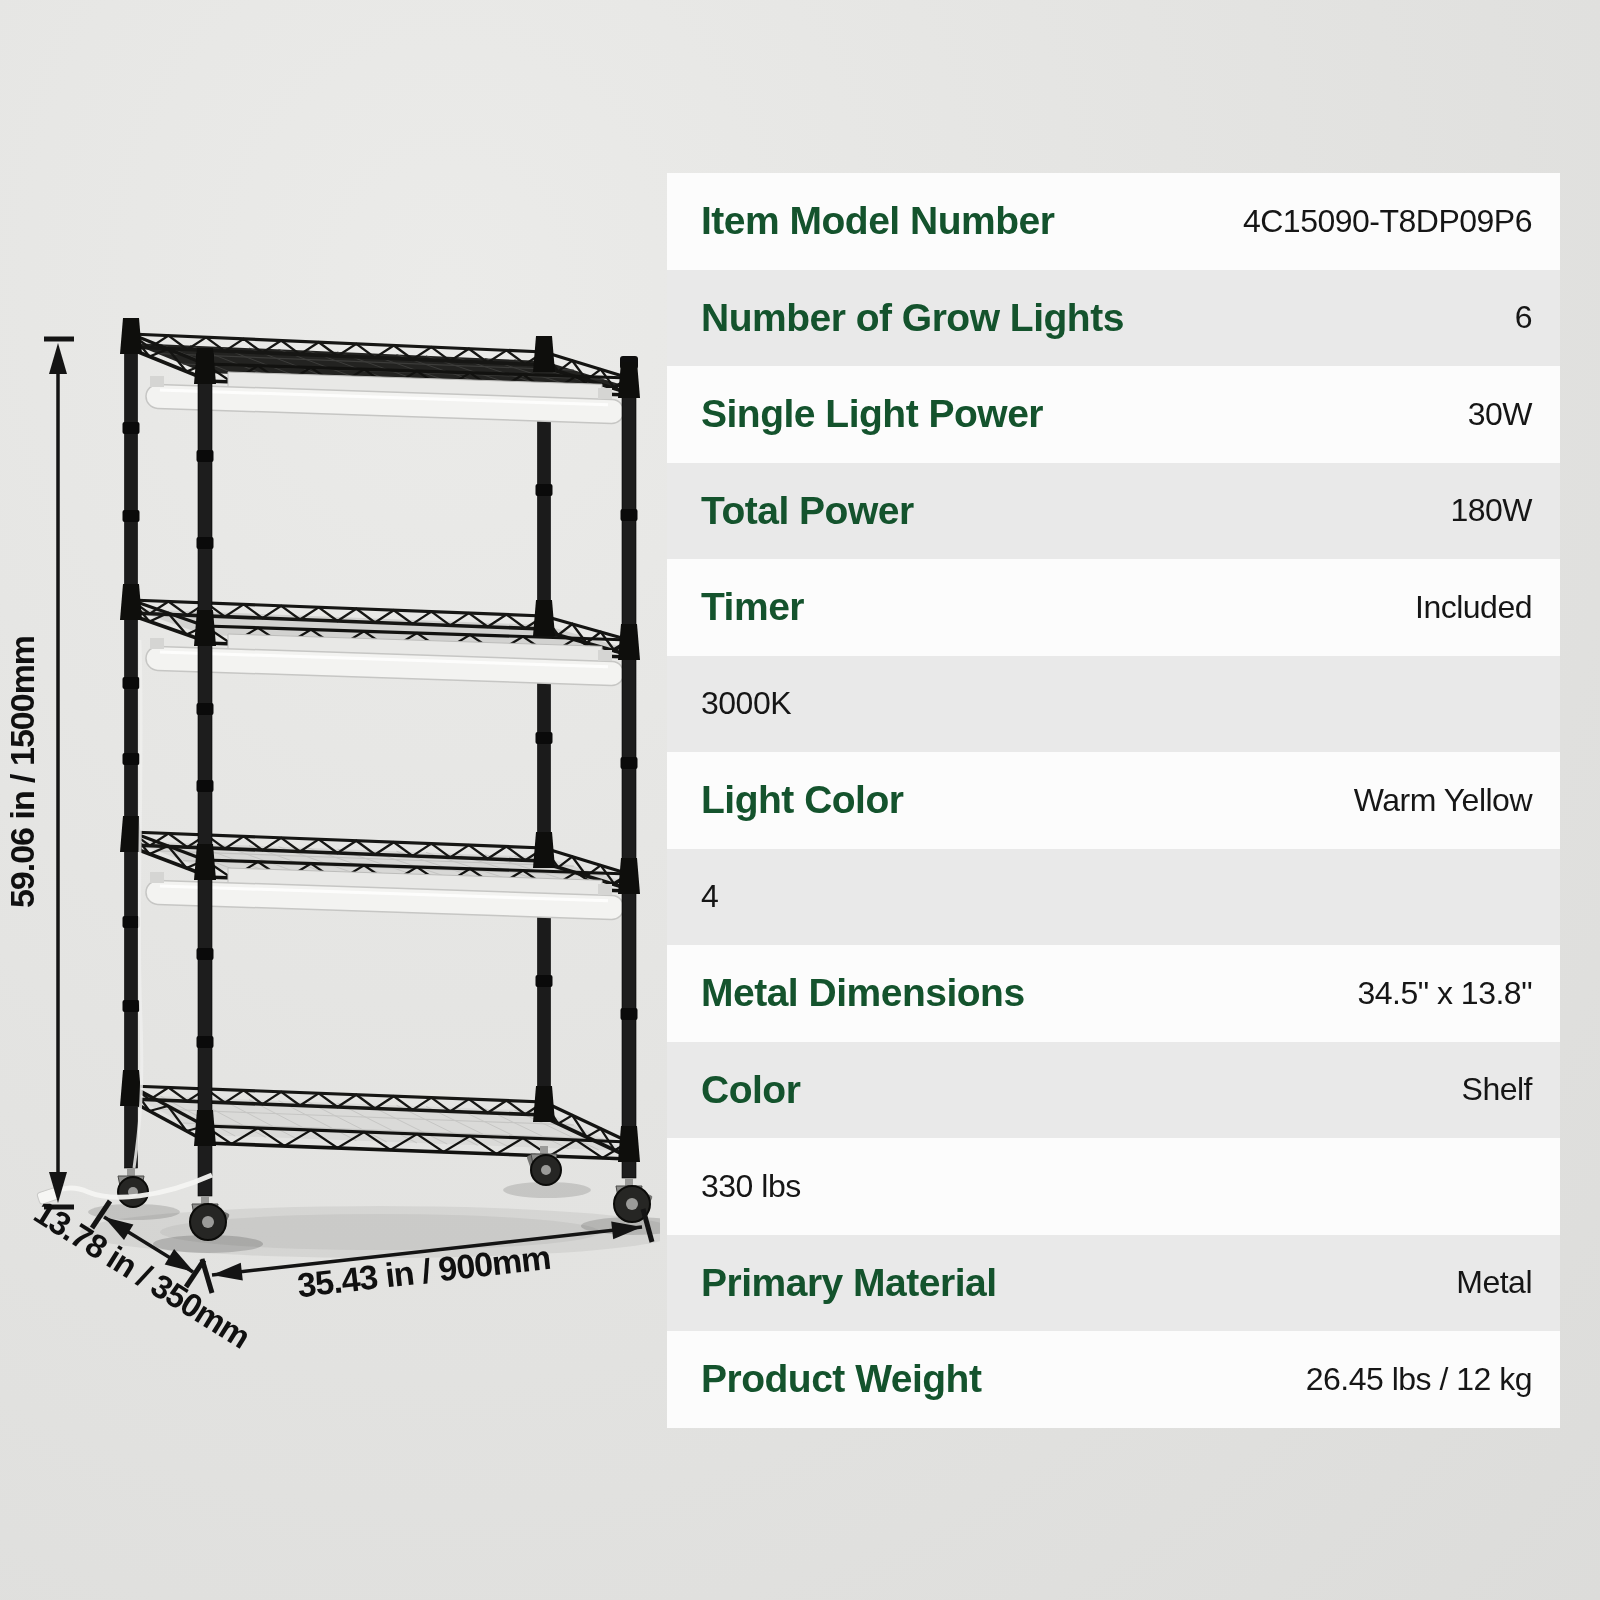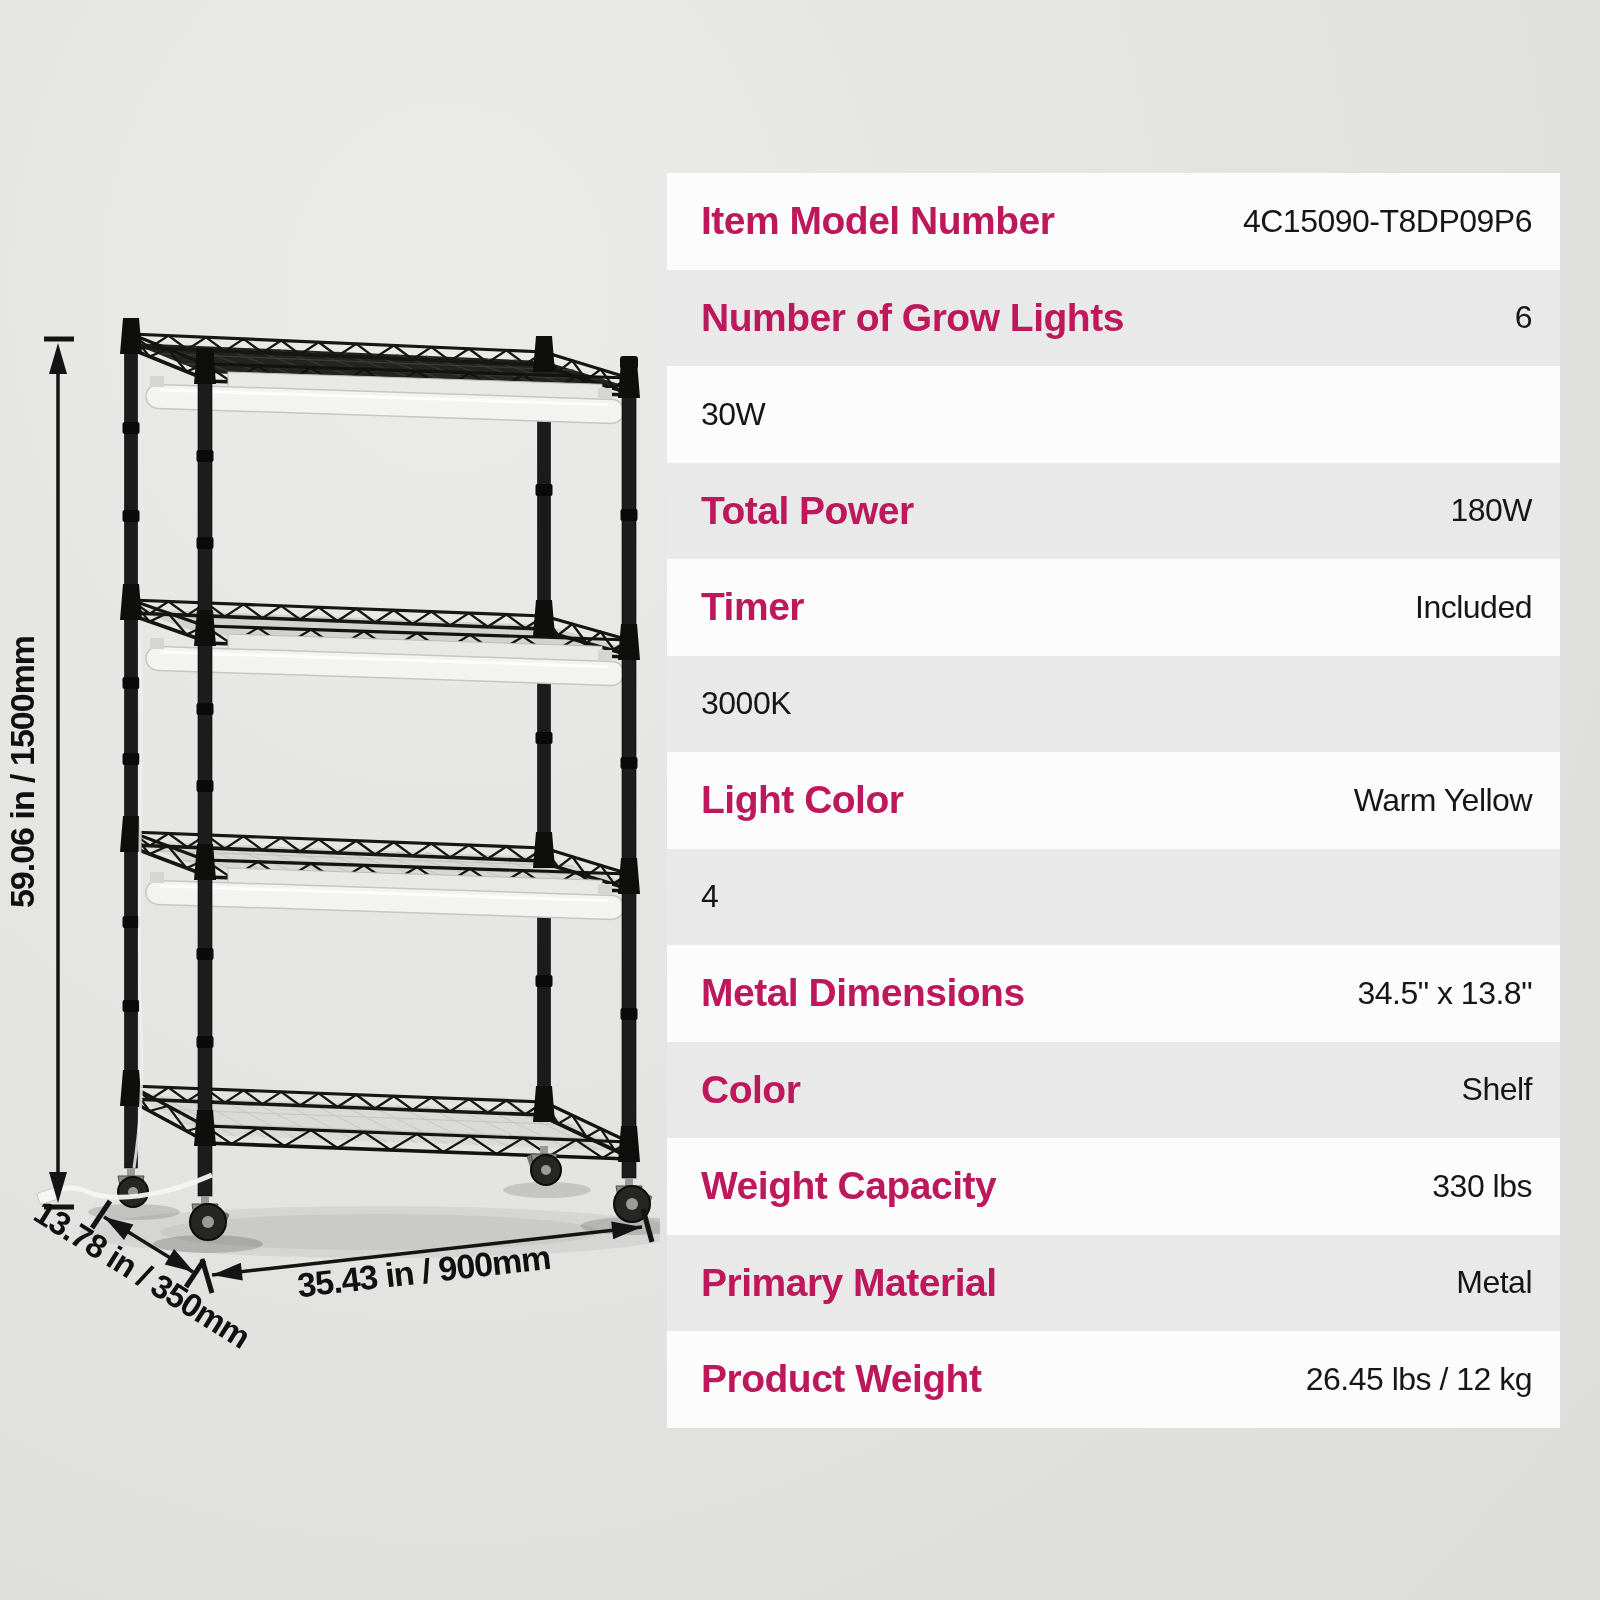--- a/index.html
+++ b/index.html
@@ -17,21 +17,21 @@
   .spec-table{
     position:absolute;left:667px;top:173px;width:893px;
   }
   .spec-row{
     height:96.5px;display:flex;align-items:center;justify-content:space-between;
     box-sizing:border-box;padding:0 28px 0 34px;
   }
   .spec-row:nth-child(odd){background:#fcfcfc;}
   .spec-row:nth-child(even){background:#e9e9e9;}
   .spec-label{
-    font-weight:700;font-size:39px;color:#be185d;letter-spacing:-0.5px;white-space:nowrap;
+    font-weight:700;font-size:39px;color:#14532d;letter-spacing:-0.5px;white-space:nowrap;
   }
   .spec-value{
     font-weight:400;font-size:32px;color:#161616;text-align:right;letter-spacing:-0.5px;white-space:nowrap;
   }
 </style>
 </head>
 <body>
 
 <div class="stage">
 
@@ -295,20 +295,21 @@
   <div class="spec-table">
     <div class="spec-row">
       <div class="spec-label">Item Model Number</div>
       <div class="spec-value">4C15090-T8DP09P6</div>
     </div>
     <div class="spec-row">
       <div class="spec-label">Number of Grow Lights</div>
       <div class="spec-value">6</div>
     </div>
     <div class="spec-row">
+      <div class="spec-label">Single Light Power</div>
       <div class="spec-value">30W</div>
     </div>
     <div class="spec-row">
       <div class="spec-label">Total Power</div>
       <div class="spec-value">180W</div>
     </div>
     <div class="spec-row">
       <div class="spec-label">Timer</div>
       <div class="spec-value">Included</div>
     </div>
@@ -324,21 +325,20 @@
     </div>
     <div class="spec-row">
       <div class="spec-label">Metal Dimensions</div>
       <div class="spec-value">34.5" x 13.8"</div>
     </div>
     <div class="spec-row">
       <div class="spec-label">Color</div>
       <div class="spec-value">Shelf</div>
     </div>
     <div class="spec-row">
-      <div class="spec-label">Weight Capacity</div>
       <div class="spec-value">330 lbs</div>
     </div>
     <div class="spec-row">
       <div class="spec-label">Primary Material</div>
       <div class="spec-value">Metal</div>
     </div>
     <div class="spec-row">
       <div class="spec-label">Product Weight</div>
       <div class="spec-value">26.45 lbs / 12 kg</div>
     </div>

